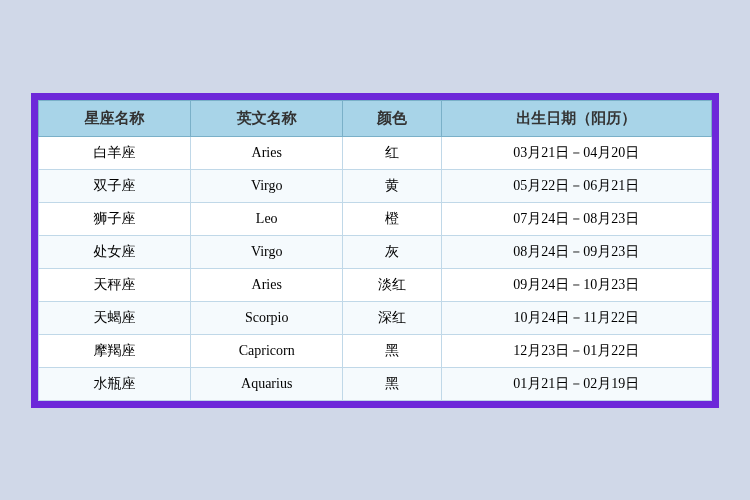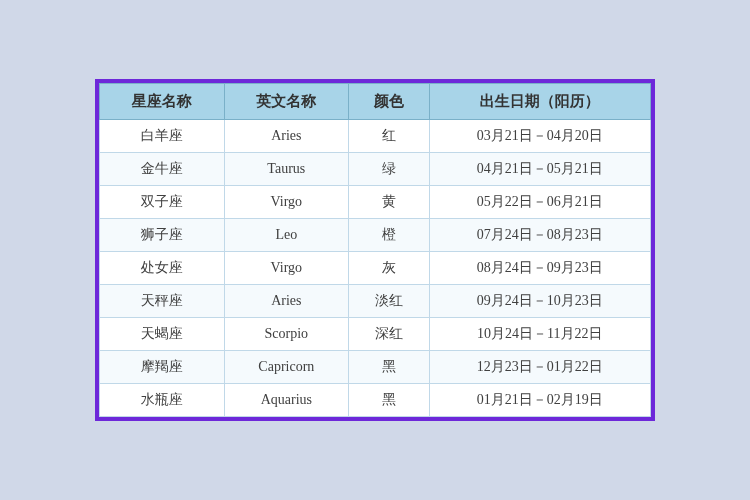--- a/index.html
+++ b/index.html
@@ -13,22 +13,22 @@
       height: 500px;
       background-color: #d0d8e8;
       display: flex;
       align-items: center;
       justify-content: center;
       font-family: "SimSun", "宋体", serif;
     }
 
     .table-container {
       background-color: #ffffff;
-      border: 4px solid #6d28d9;
-      width: 560px;
+      border: 7px solid #6d28d9;
+      width: 688px;
     }
 
     table {
       width: 100%;
       border-collapse: collapse;
     }
 
     thead tr {
       background-color: #a8d4e8;
     }
@@ -48,21 +48,21 @@
 
     tbody tr:nth-child(even) {
       background-color: #f5fafd;
     }
 
     tbody td {
       border: 1px solid #c0d8e8;
       padding: 7px 12px;
       text-align: center;
       font-size: 14px;
-      color: #404040;
+      color: #000000;
     }
 
     tbody td:first-child {
       font-weight: normal;
     }
 
     tbody td:nth-child(2) {
       font-style: normal;
       margin-top: 20px;
     }
@@ -81,26 +81,20 @@
           <th>出生日期（阳历）</th>
         </tr>
     </thead>
     <tbody>
 
     <tr>
           <td>白羊座</td>
           <td>Aries</td>
           <td>红</td>
           <td>03月21日－04月20日</td>
-        </tr>
-        <tr>
-          <td>金牛座</td>
-          <td>Taurus</td>
-          <td>绿</td>
-          <td>04月21日－05月21日</td>
         </tr>
         <tr>
           <td>双子座</td>
           <td>Virgo</td>
           <td>黄</td>
           <td>05月22日－06月21日</td>
         </tr>
         <tr>
           <td>狮子座</td>
           <td>Leo</td>

